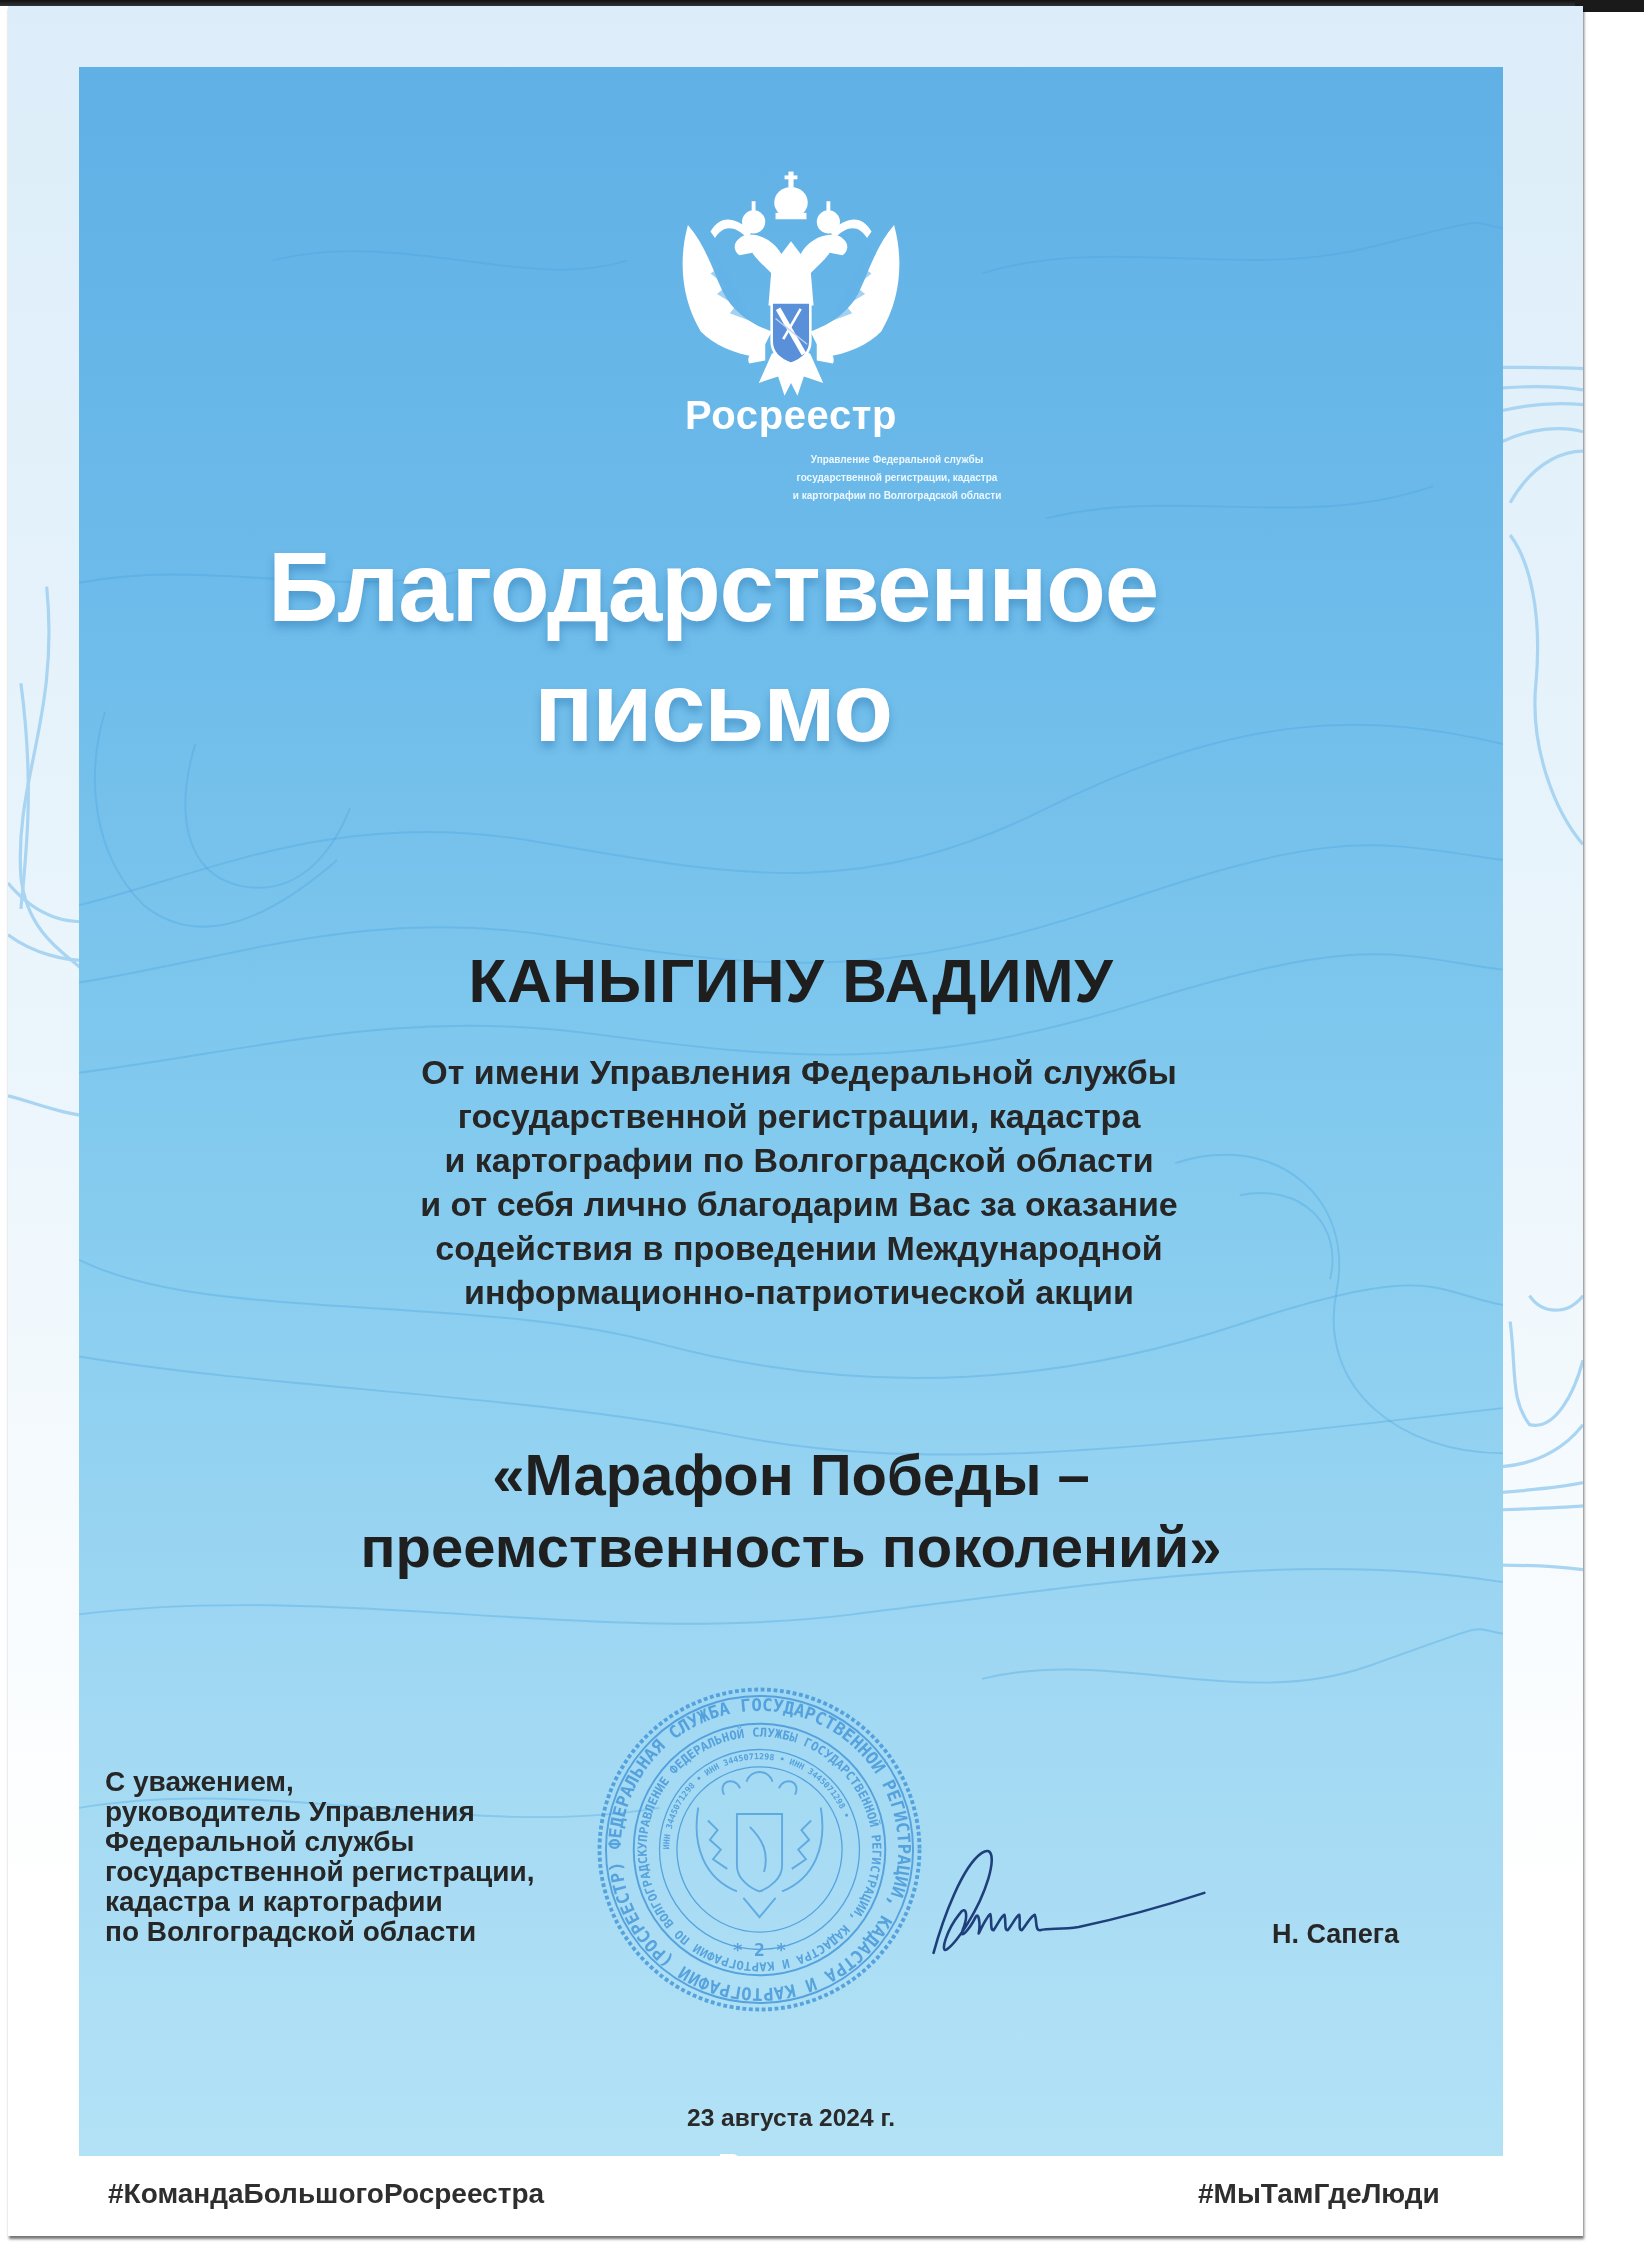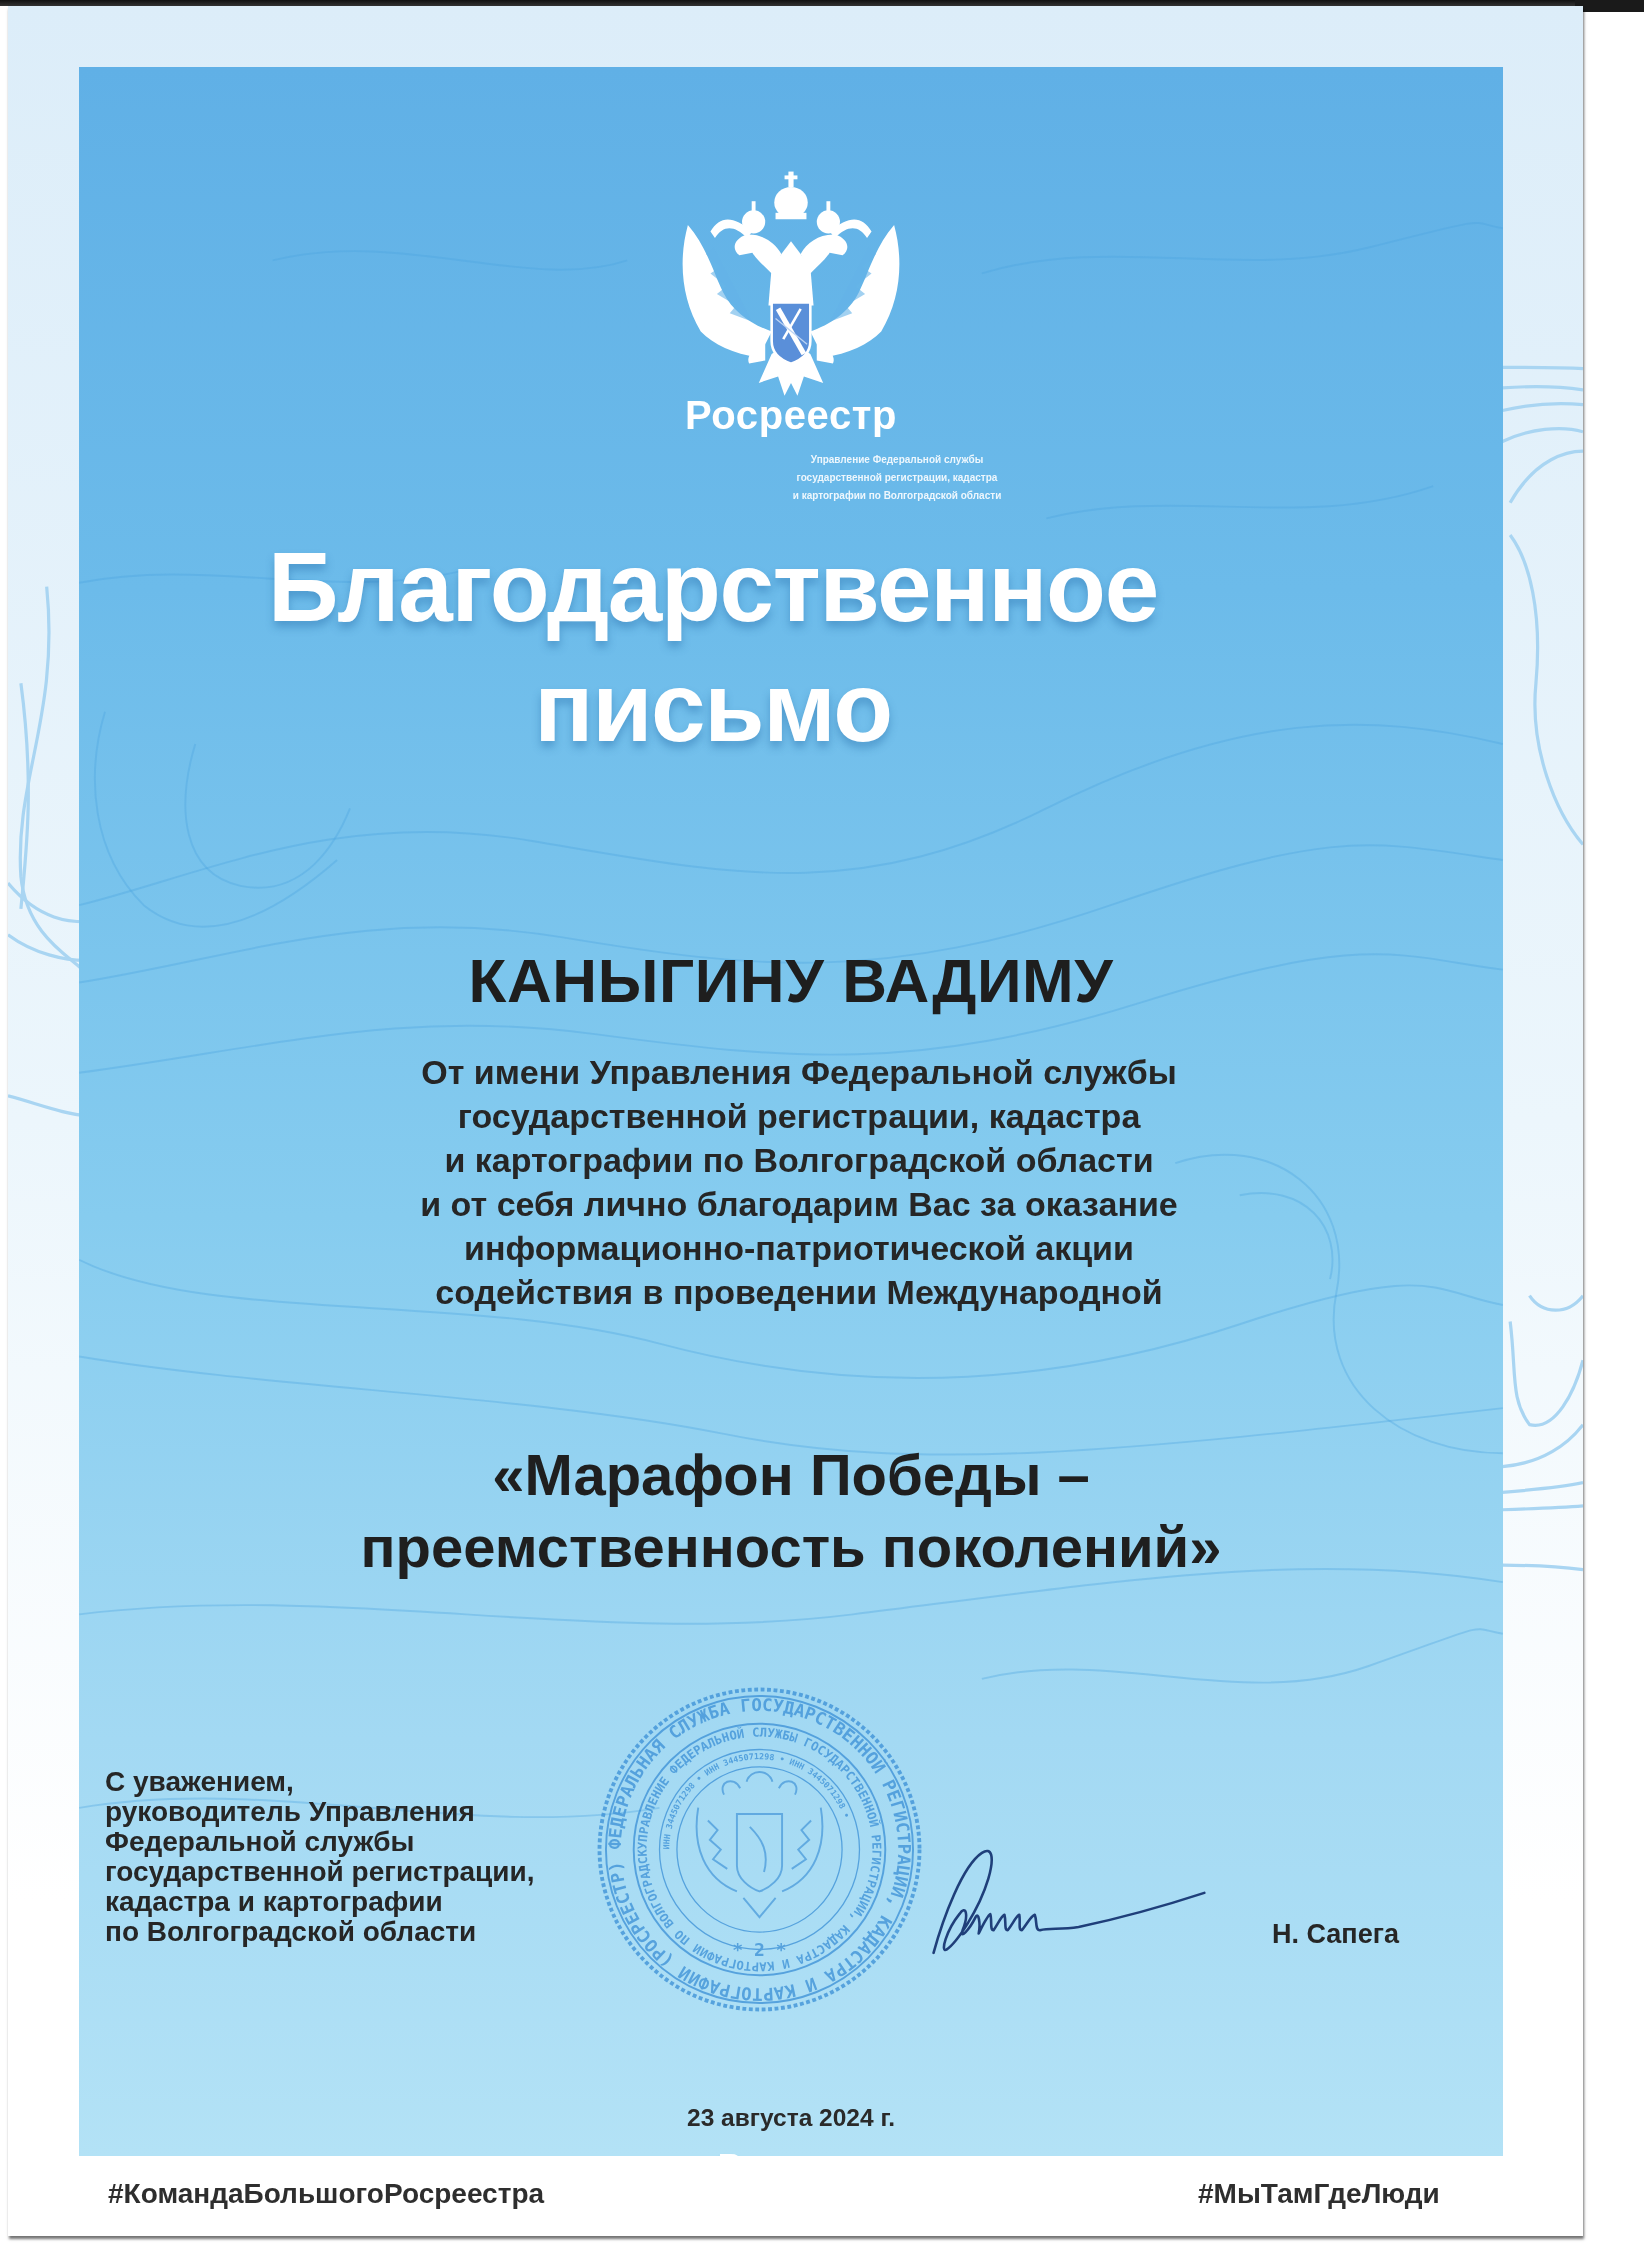--- a/index.html
+++ b/index.html
@@ -182,22 +182,22 @@
     <div class="title" style="top:464px;">Благодарственное</div>
     <div class="title" style="top:584px;">письмо</div>
 
     <div class="recipient">КАНЫГИНУ ВАДИМУ</div>
 
     <div class="body-text">
       <div>От имени Управления Федеральной службы</div>
       <div>государственной регистрации, кадастра</div>
       <div>и картографии по Волгоградской области</div>
       <div>и от себя лично благодарим Вас за оказание</div>
+      <div>содействия в проведении Международной</div>
       <div>информационно-патриотической акции</div>
-      <div>содействия в проведении Международной</div>
     </div>
 
     <div class="action-name">
       <div>«Марафон Победы –</div>
       <div>преемственность поколений»</div>
     </div>
 
     <div class="signer">
       <div>С уважением,</div>
       <div>руководитель Управления</div>

